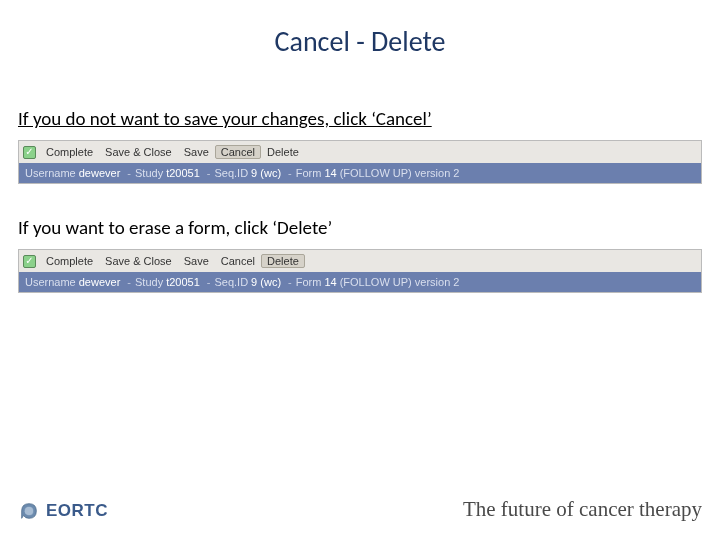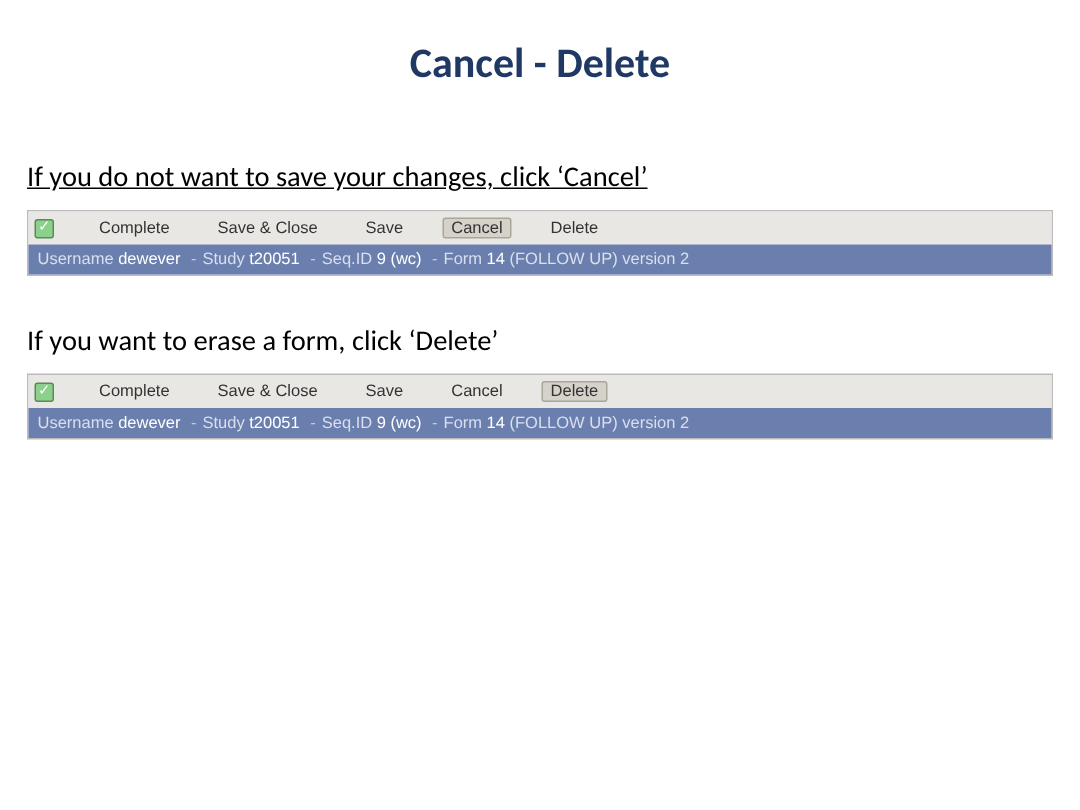--- a/index.html
+++ b/index.html
@@ -9,21 +9,21 @@
     background: #fff;
     font-family: Calibri, Arial, sans-serif;
     position: relative;
     overflow: hidden;
   }
   .title {
     text-align: center;
     font-size: 28px;
     color: #1f3864;
     margin-top: 24px;
-    font-weight: 700;
+    font-weight: 400;
   }
   .instruction {
     font-size: 19px;
     color: #000;
     margin-left: 18px;
     margin-top: 48px;
     margin-bottom: 10px;
     text-decoration: underline;
   }
   .instruction2 {
@@ -59,21 +59,20 @@
     align-items: center;
     justify-content: center;
     margin-right: 4px;
     color: #fff;
     font-size: 10px;
     line-height: 1;
   }
   .tb-item {
     padding: 1px 6px;
     white-space: nowrap;
-    margin-left: 20px;
   }
   .tb-item.hl {
     background: #d6d2c9;
     border: 1px solid #aaa69a;
     border-radius: 2px;
     padding: 0px 5px;
   }
   .toolbar-bot {
     background: #6b7fae;
     color: #fff;
@@ -171,13 +170,21 @@
     <span class="lbl">Seq.ID</span>
     <span class="val">9 (wc)</span>
     <span class="sep">-</span>
     <span class="lbl">Form</span>
     <span class="val">14</span>
     <span class="lbl">(FOLLOW UP) version 2</span>
   </div>
 </div>
 
 <div class="footer">
+  <div class="logo">
+    <svg class="logo-mark" viewBox="0 0 24 24">
+      <path d="M4 12 Q4 4 12 4 Q20 4 20 12 Q20 20 12 20 Q8 20 6 17 L4 20 Z" fill="#6b8aad" stroke="#4a6a8a" stroke-width="0.8"></path>
+      <path d="M7 12 Q7 7 12 7 Q17 7 17 12 Q17 17 12 17 Q9 17 8 15" fill="#a8bdd4" stroke="#6b8aad" stroke-width="0.6"></path>
+    </svg>
+    <span class="logo-text">EORTC</span>
+  </div>
+  <div class="tagline">The future of cancer therapy</div>
 </div>
 
 </body></html>

